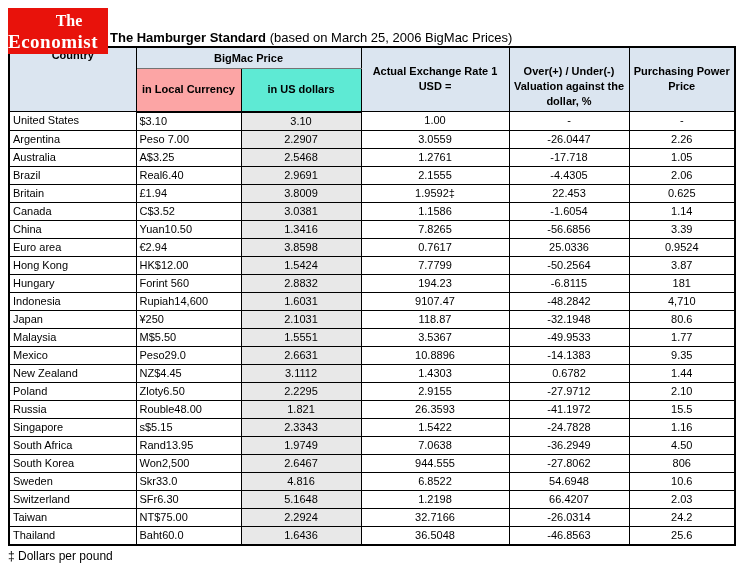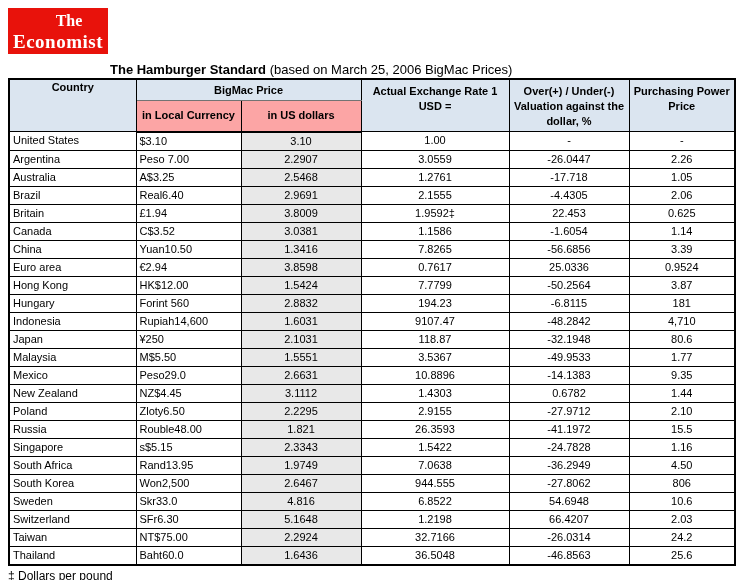--- a/index.html
+++ b/index.html
@@ -3,32 +3,32 @@
 <meta charset="utf-8">
 <style>
   html, body { margin: 0; padding: 0; background: #fff; }
   body {
     width: 741px; height: 580px;
     font-family: "Liberation Sans", sans-serif;
     color: #000;
     position: relative;
     overflow: hidden;
   }
-  .header-area { position: relative; height: 78px; }
+  .header-area { position: relative; height: 46px; }
   .logo {
     position: absolute; left: 8px; top: 8px;
     width: 100px; height: 46px;
     background: #E8120B;
     color: #fff;
     font-family: "Liberation Serif", serif;
     font-weight: bold;
     line-height: 1;
   }
   .logo-line1 { font-size: 16px; text-align: center; padding: 5px 0 0 22px; }
-  .logo-line2 { font-size: 19px; text-align: center; padding-top: 3px; letter-spacing: 0.5px; }
+  .logo-line2 { font-size: 19px; text-align: left; padding-top: 3px; letter-spacing: 0.5px; }
   .title {
     position: absolute; left: 110px; bottom: 1px;
     font-size: 13px; white-space: nowrap;
   }
   .title-main { font-weight: bold; }
   .title-sub { font-weight: normal; }
 
   table.bigmac {
     margin-left: 8px;
     border-collapse: collapse;
@@ -42,23 +42,23 @@
     background: #DBE5F0;
     font-weight: bold;
     text-align: center;
     line-height: 15px;
     padding: 2px 2px;
     vertical-align: top;
   }
   thead tr:last-child th { border-bottom: 2px solid #000; }
   th.th-group { height: 16px; vertical-align: middle; border-bottom: 1px solid #737373; }
   th.th-local { background: #fca5a5; vertical-align: middle; }
-  th.th-usd  { background: #fca5a5; vertical-align: middle; }
+  th.th-usd  { background: #5eead4; vertical-align: middle; }
   th.th-country { padding-top: 0; }
-  th.th-rate, th.th-val, th.th-ppp { padding-top: 4px; }
+  th.th-rate, th.th-val, th.th-ppp { padding-top: 16px; }
 
   tbody td {
     height: 17px;
     line-height: 17px;
     padding: 0 3px;
     background: #fff;
     text-align: center;
     white-space: nowrap;
   }
   td.td-country, td.td-local { text-align: left; }

